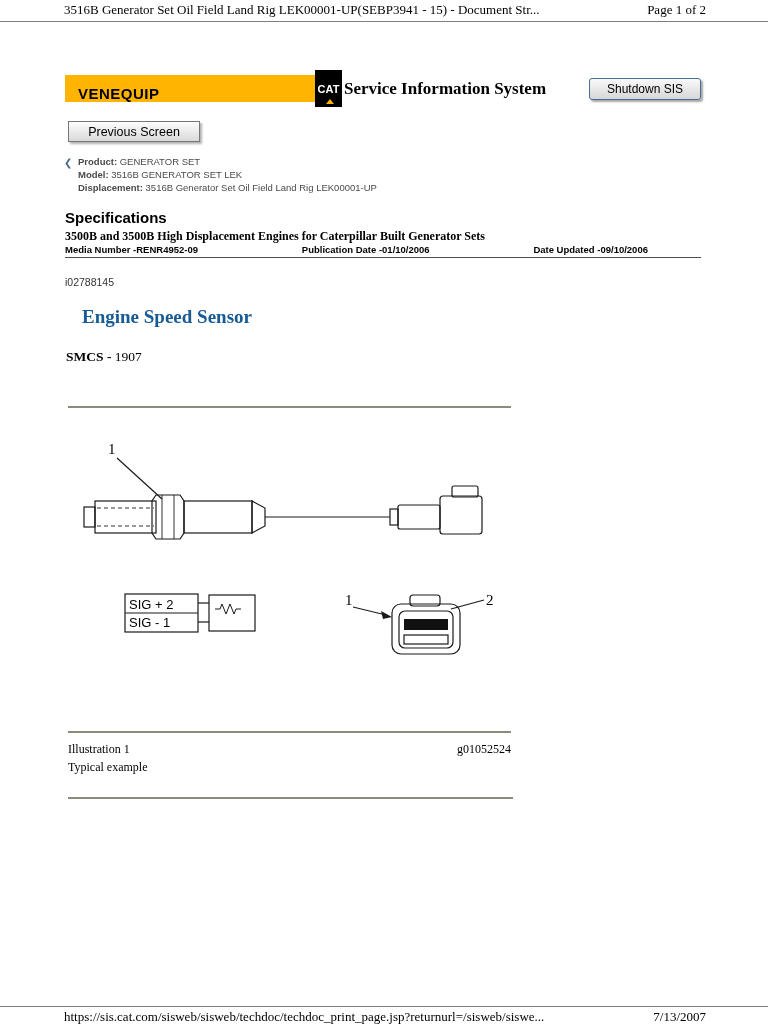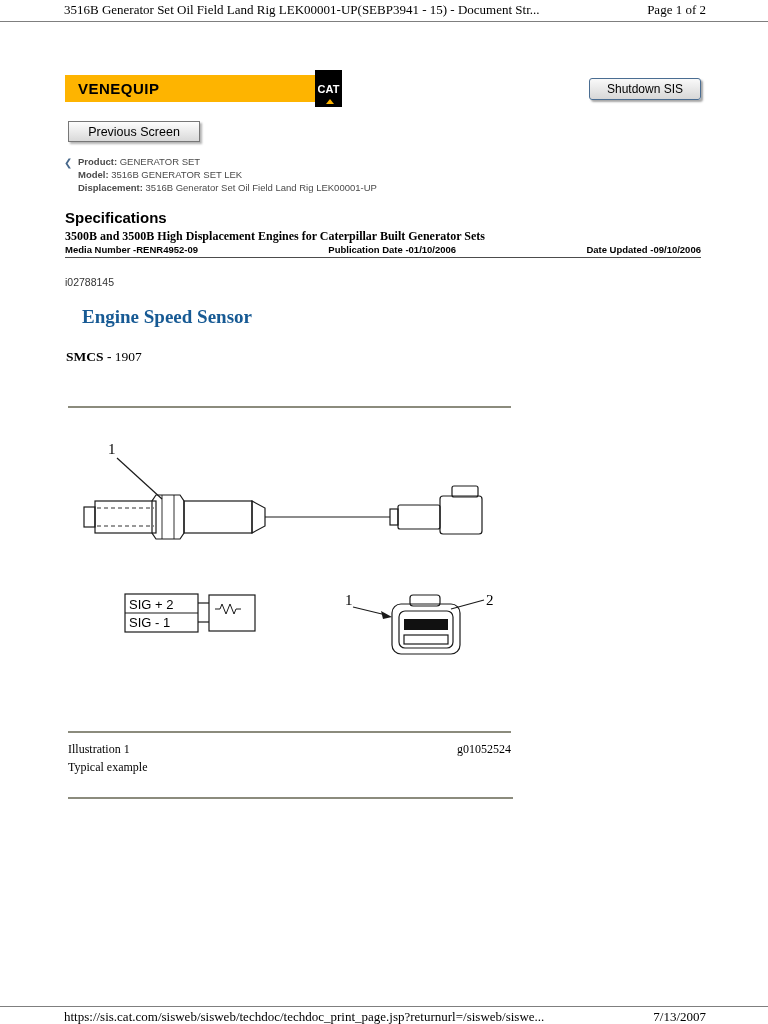--- a/index.html
+++ b/index.html
@@ -8,21 +8,21 @@
   .abs { position:absolute; }
 
   
   .print-header { top:2px; left:64px; width:642px; display:flex; justify-content:space-between; font-size:13px; }
   .top-rule { top:21px; left:0; width:768px; border-top:1px solid #7f7f7f; }
   .footer-rule { top:1006px; left:0; width:768px; border-top:1px solid #7f7f7f; }
   .print-footer { top:1009px; left:64px; width:642px; display:flex; justify-content:space-between; font-size:13px; }
 
   
   .banner { top:75px; left:65px; width:636px; height:27px; display:flex; align-items:center; }
-  .yellow-bar { width:250px; height:27px; background:#feb400; display:flex; align-items:center; padding-left:13px; }
+  .yellow-bar { width:250px; height:27px; background:#feb400; display:flex; align-items:flex-end; padding-left:13px; }
   .brand { font-family:"Liberation Sans", sans-serif; font-weight:bold; font-size:15px; letter-spacing:.5px; color:#000; }
   .cat-logo { width:27px; height:37px; background:#000; color:#fff; display:flex; align-items:center; justify-content:center;
               font-family:"Liberation Sans", sans-serif; font-weight:bold; font-size:11px; position:relative; flex:0 0 auto; }
   .cat-tri { position:absolute; bottom:3px; left:11px; width:0; height:0;
              border-left:4px solid transparent; border-right:4px solid transparent; border-bottom:5px solid #feb400; }
   .sis-title { font-family:"Liberation Serif", serif; font-weight:bold; font-size:17px; margin-left:2px; white-space:nowrap; }
   .banner-spacer { flex:1; }
   .shutdown-btn { width:112px; height:22px; font-family:"Liberation Sans", sans-serif; font-size:12px;
                   background:linear-gradient(#f9f9f9,#d7d7d7); border:1px solid #4a6d92; border-radius:3px;
                   box-shadow:2px 2px 2px rgba(0,0,0,.35); cursor:pointer; }
@@ -34,21 +34,21 @@
 
   
   .product-block { top:156px; left:64px; font-family:"Liberation Sans", sans-serif; font-size:9.5px; color:#4a4a4a; }
   .back-arrow { position:absolute; left:0; top:1px; color:#47688b; font-size:10px; }
   .product-line { padding-left:14px; margin-bottom:2px; white-space:nowrap; }
   .product-line b { font-weight:bold; }
 
   
   .specs-heading { top:209px; left:65px; font-family:"Liberation Sans", sans-serif; font-weight:bold; font-size:15px; }
   .doc-title { top:229px; left:65px; font-family:Liberation Serif, serif; font-weight:bold; font-size:12px; }
-  .meta-row { top:244px; left:65px; width:636px; display:flex; justify-content:space-between;
+  .meta-row { top:244px; left:65px; width:583px; display:flex; justify-content:space-between;
               font-family:"Liberation Sans", sans-serif; font-weight:bold; font-size:9.5px; }
   .meta-rule { top:257px; left:65px; width:636px; border-top:1px solid #4c4c4c; }
   .doc-id { top:276px; left:65px; width:636px; font-family:"Liberation Sans", sans-serif; font-size:10.5px; color:#333; }
 
   .article-title { top:306px; left:66px; font-weight:bold; font-size:19px; color:#175a94;margin-left:16px; }
   .smcs-line { top:349px; left:66px; font-size:13.5px; }
   .smcs-line b { font-weight:bold; }
 
   .fig-rule { left:68px; height:2px; background:#8b8b7d; }
   .rule-a { top:406px; width:443px; }
@@ -73,20 +73,21 @@
 <div class="abs top-rule"></div>
 
 <div class="abs banner">
   <div class="yellow-bar">
     <span class="brand">VENEQUIP</span>
   </div>
   <div class="cat-logo">
     <span>CAT</span>
     <span class="cat-tri"></span>
   </div>
+  <span class="sis-title">Service Information System</span>
   <span class="banner-spacer"></span>
   <button class="shutdown-btn">Shutdown SIS</button>
 </div>
 
 <button class="abs prev-btn">Previous Screen</button>
 
 <div class="abs product-block">
   <span class="back-arrow">❮</span>
   <div class="product-line">
     <b>Product:</b>

